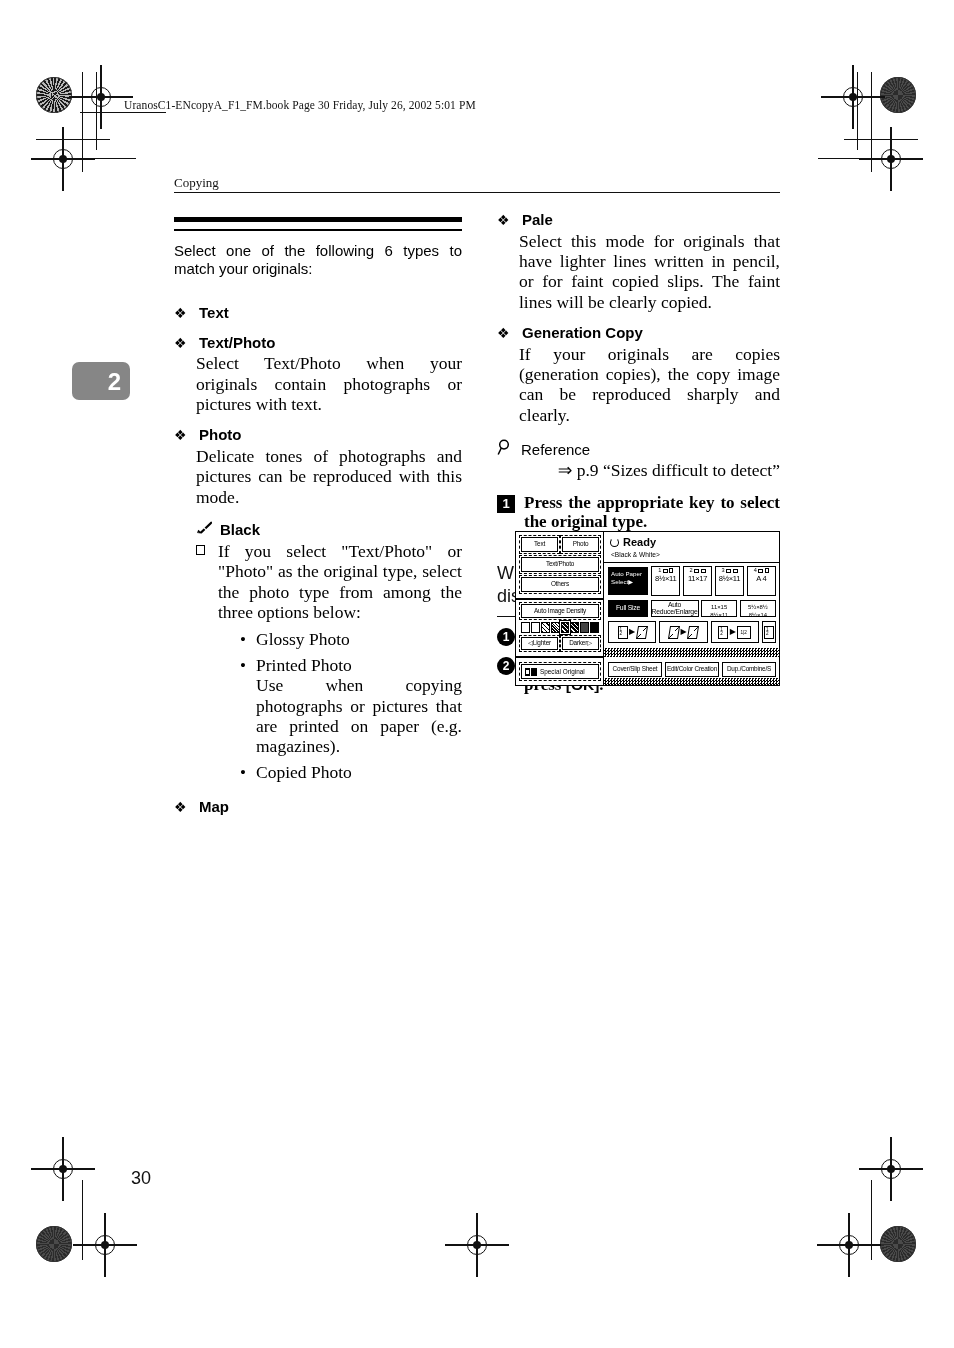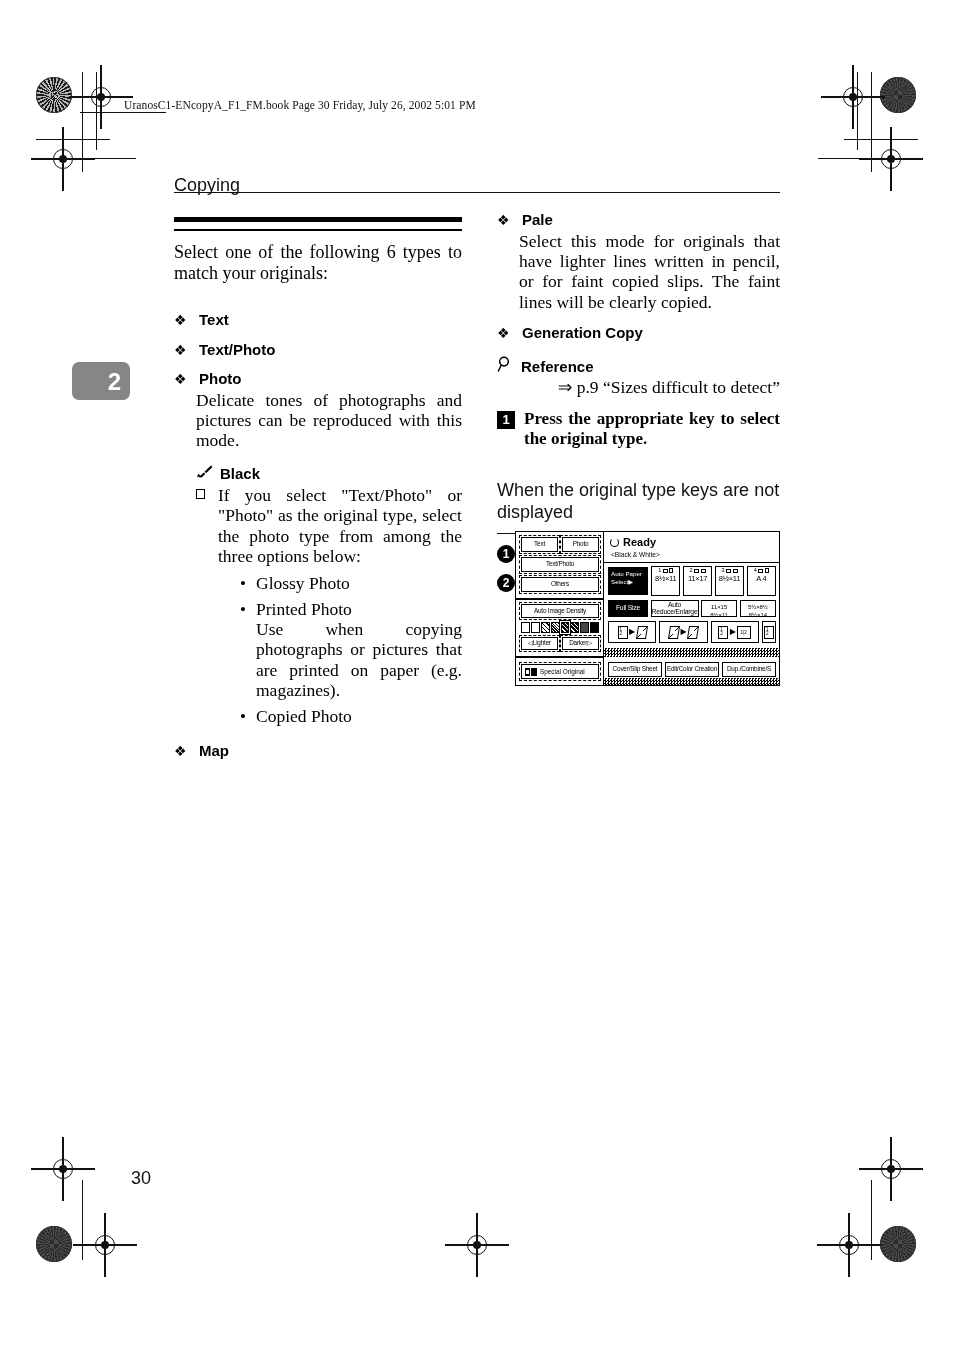--- a/index.html
+++ b/index.html
@@ -21,44 +21,44 @@
         box-shadow:inset 0 0 0 1px #333;}
   .star.dark{background:repeating-conic-gradient(#2b2b2b 0deg 6deg,#4a4a4a 6deg 12deg);}
   .tl{position:absolute;}
   .tl i{position:absolute;background:#111;display:block;}
 
   
   .filehdr{position:absolute;left:124px;top:99px;font-family:"Liberation Serif",serif;
      font-size:11.5px;letter-spacing:.1px;color:#111;white-space:nowrap;}
   .hdrline{position:absolute;left:80px;top:112px;width:86px;height:1.3px;background:#111;}
 
-  .runhead{position:absolute;left:174px;top:175px;font-family:Liberation Sans, sans-serif;
-     font-size:18px;color:#111;}
+  .runhead{position:absolute;left:174px;top:175px;font-family:Liberation Serif, serif;
+     font-size:13px;color:#111;}
   .runrule{position:absolute;left:174px;top:192px;width:606px;height:1.2px;background:#111;}
 
   .chaptab{position:absolute;left:72px;top:362px;width:58px;height:38px;background:#868686;
      border-radius:7px;}
   .chaptab span{position:absolute;right:9px;top:6px;font-family:"Liberation Sans",sans-serif;
      font-size:24px;font-weight:bold;color:#fff;}
 
   .pagenum{position:absolute;left:131px;top:1168px;font-family:"Liberation Sans",sans-serif;
      font-size:18px;color:#111;}
 
   
   .colL{position:absolute;left:174px;top:212px;width:288px;}
   .colR{position:absolute;left:497px;top:212px;width:283px;}
 
   
   .h1rule-top{height:5px;background:#000;margin:5px 0 7px 0;}
   .h1rule-bot{height:2.2px;background:#000;margin:6px 0 11px 0;}
   h1.title{font-family:"Liberation Sans",sans-serif;font-size:24.5px;line-height:1.14;
      font-weight:bold;margin:0;letter-spacing:-.2px;color:#000;}
 
-  p.body{font-size:18px;line-height:1.165;margin:0 0 28px 0;text-align:justify;
-     font-family:Liberation Serif, serif;}
+  p.body{font-size:15px;line-height:1.165;margin:0 0 28px 0;text-align:justify;
+     font-family:Liberation Sans, sans-serif;}
 
   
   .item{margin-top:13px;}
   .item .hd{font-family:"Liberation Sans",sans-serif;font-size:15px;font-weight:bold;
      line-height:1.1;position:relative;padding-left:25px;margin-bottom:2px;}
   .item .hd .dia{position:absolute;left:0;top:1px;font-size:14px;font-weight:normal;}
   .item .bd{padding-left:22px;}
   .item .bd p{font-size:17.5px;line-height:1.165;margin:0;text-align:justify;}
 
   
@@ -72,21 +72,21 @@
   .note .nb p{font-size:17.5px;line-height:1.165;margin:0;text-align:justify;}
 
   ul.dots{list-style:none;margin:7px 0 0 0;padding:0 0 0 38px;}
   ul.dots li{position:relative;margin-bottom:5px;}
   ul.dots li .bul{position:absolute;left:-16px;top:1px;font-size:17px;}
   ul.dots li .t1{font-size:17.5px;line-height:1.165;}
   ul.dots li .t2{font-size:17.5px;line-height:1.165;text-align:justify;}
 
   
   .refblk{margin-top:16px;}
-  .refblk .rh{font-family:"Liberation Sans",sans-serif;font-size:15px;font-weight:bold;
+  .refblk .rh{font-family:"Liberation Sans",sans-serif;font-size:15px;font-weight:normal;
      position:relative;padding-left:24px;margin-bottom:2px;}
   .refblk .rb{padding-left:22px;font-size:17.5px;line-height:1.18;text-align:right;}
 
   
   .step{position:relative;padding-left:27px;margin-top:12px;}
   .step .sq{position:absolute;left:0;top:2px;width:18px;height:18px;background:#000;
      color:#fff;font-family:"Liberation Sans",sans-serif;font-size:13px;font-weight:bold;
      text-align:center;line-height:18px;}
   .step .txt{font-size:17px;line-height:1.16;font-weight:bold;text-align:justify;
      font-family:"Liberation Serif",serif;}
@@ -298,20 +298,23 @@
       <span class="dia">❖</span>
       <span>Text</span>
     </div>
   </div>
 
   <div class="item">
     <div class="hd">
       <span class="dia">❖</span>
       <span>Text/Photo</span>
     </div>
+    <div class="bd">
+      <p>Select Text/Photo when your originals contain photographs or pictures with text.</p>
+    </div>
   </div>
 
   <div class="item">
     <div class="hd">
       <span class="dia">❖</span>
       <span>Photo</span>
     </div>
     <div class="bd">
       <p>Delicate tones of photographs and pictures can be reproduced with this mode.</p>
     </div>
@@ -368,20 +371,23 @@
     <div class="bd">
       <p>Select this mode for originals that have lighter lines written in pencil, or for faint copied slips. The faint lines will be clearly copied.</p>
     </div>
   </div>
 
   <div class="item">
     <div class="hd">
       <span class="dia">❖</span>
       <span>Generation Copy</span>
     </div>
+    <div class="bd">
+      <p>If your originals are copies (generation copies), the copy image can be reproduced sharply and clearly.</p>
+    </div>
   </div>
 
   <div class="refblk">
     <div class="rh">
       <span style="position:absolute;left:0;top:-2px;">
         <svg width="17" height="17" viewBox="0 0 17 17">
           <circle cx="7" cy="5.6" r="4.3" fill="none" stroke="#000" stroke-width="1.5"></circle>
           <path d="M4.3 9 L1.2 15.5" stroke="#000" stroke-width="1.5" fill="none"></path>
         </svg>
       </span>

